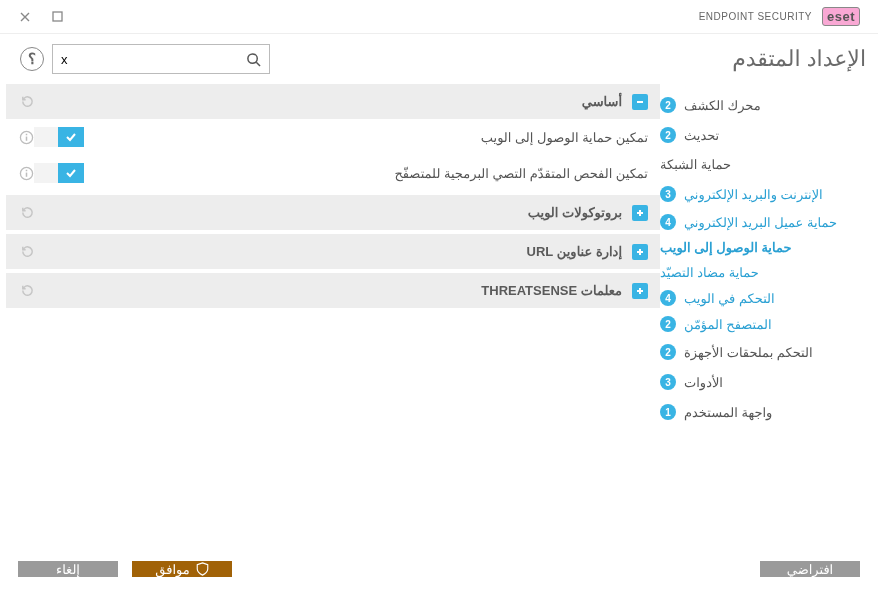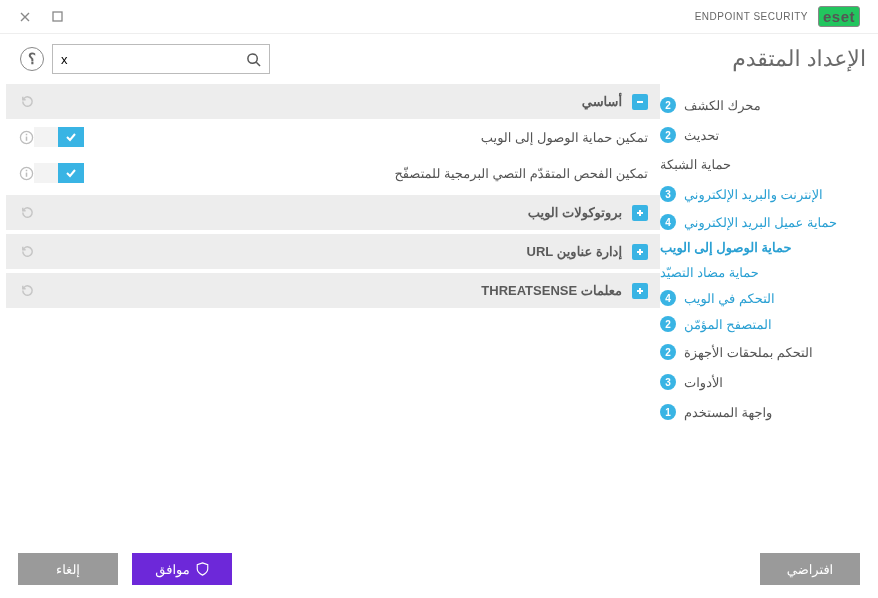--- a/index.html
+++ b/index.html
@@ -2,21 +2,21 @@
 <html dir="rtl" lang="ar"><head>
 <meta charset="utf-8">
 <style>
 * { box-sizing: border-box; margin: 0; padding: 0; }
 body { font-family: "Segoe UI", Tahoma, Arial, sans-serif; font-size: 13px; color: #444; background: #fff; width: 878px; height: 598px; overflow: hidden; position: relative; }
 
 
 .titlebar { height: 34px; display: flex; align-items: center; justify-content: space-between; padding: 0 18px; border-bottom: 1px solid #eee; }
 .titlebar-right { display: flex; align-items: center; gap: 10px; }
 .titlebar-left { display: flex; align-items: center; gap: 18px; }
-.eset-badge { background: #22c55e; color: #555; border: 1px solid #888; border-radius: 3px; font-size: 15px; font-weight: bold; padding: 1px 4px; letter-spacing: .5px; }
+.eset-badge { background: #f9a8d4; color: #555; border: 1px solid #888; border-radius: 3px; font-size: 13px; font-weight: bold; padding: 1px 4px; letter-spacing: .5px; }
 .brand-text { font-size: 10px; letter-spacing: .5px; color: #666; }
 .win-btn { width: 14px; height: 14px; display: inline-flex; align-items: center; justify-content: center; cursor: pointer; }
 .win-btn svg { stroke: #888; }
 
 
 .header-row { display: flex; align-items: center; justify-content: space-between; padding: 10px 12px 10px 20px; }
 .page-title { font-size: 22px; color: #6a6a6a; font-weight: 400; }
 .search-wrap { display: flex; align-items: center; gap: 8px; }
 .help-circle { width: 24px; height: 24px; border: 1.5px solid #888; border-radius: 50%; display: flex; align-items: center; justify-content: center; color: #666; font-weight: bold; cursor: pointer; font-size: 15px; }
 .search-box { width: 218px; height: 30px; border: 1px solid #bbb; display: flex; align-items: center; padding: 0 8px; background: #fff; direction: ltr; }
@@ -47,23 +47,23 @@
 
 .row { display: flex; align-items: center; padding: 8px 12px; gap: 0; }
 .row-label { flex: 1; color: #555; }
 .toggle { width: 50px; height: 20px; background: #e9e9e9; border-radius: 2px; position: relative; cursor: pointer; display:flex; }
 .toggle .on { width: 26px; height: 20px; background: #39b4e4; display: flex; align-items: center; justify-content: center; }
 .toggle .off { width: 24px; height: 20px; background: #f3f3f3; }
 .info-ico { width: 16px; height: 16px; color: #b7b7b7; display:flex; align-items:center; justify-content:center; }
 
 
 .footer { position: absolute; bottom: 0; left: 0; right: 0; height: 58px; display: flex; align-items: center; justify-content: space-between; padding: 0 18px; }
-.btn { height: 32px; min-width: 100px; border: 0; cursor: pointer; font-size: 13px; display: inline-flex; align-items: center; justify-content: center; gap: 6px; padding: 0 4px; }
+.btn { height: 16px; min-width: 100px; border: 0; cursor: pointer; font-size: 13px; display: inline-flex; align-items: center; justify-content: center; gap: 6px; padding: 0 4px; }
 .btn-gray { background: #9a9a9a; color: #fff; }
-.btn-blue { background: #6d28d9; color: #fff; }
+.btn-blue { background: #a16207; color: #fff; }
 .footer-left { display: flex; gap: 14px; }
 </style>
 </head>
 <body>
 
 <div class="titlebar">
   <div class="titlebar-right">
     <span class="eset-badge">eset</span>
     <span class="brand-text">ENDPOINT SECURITY</span>
   </div>

